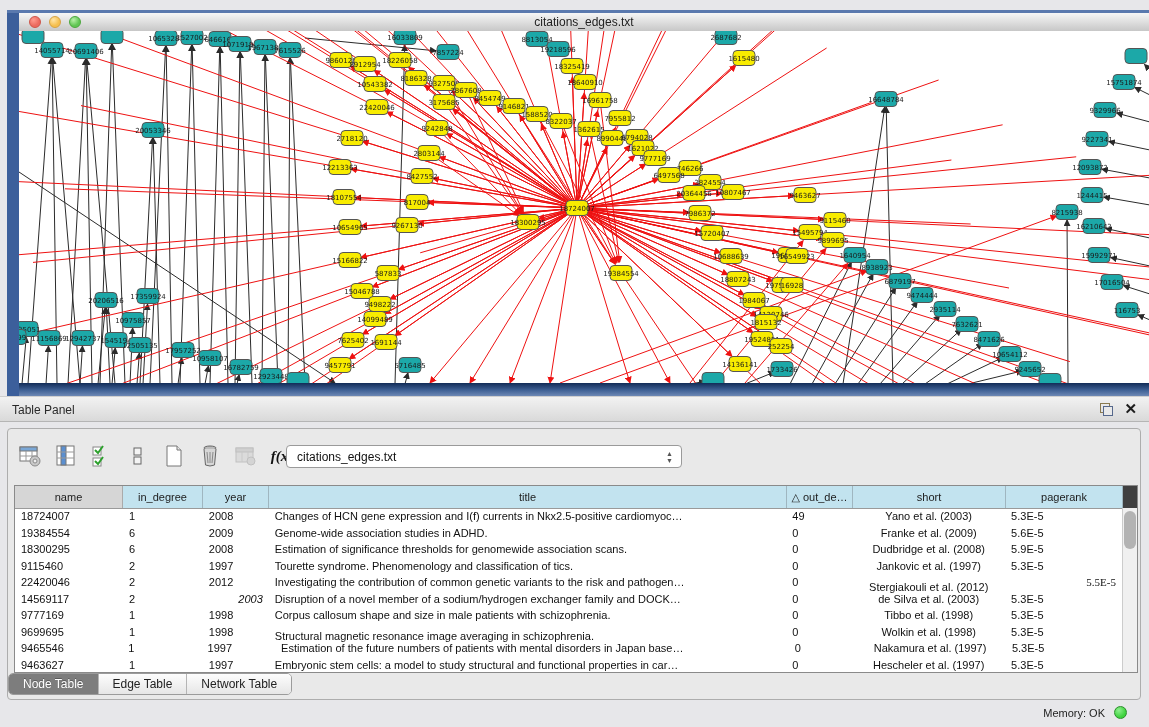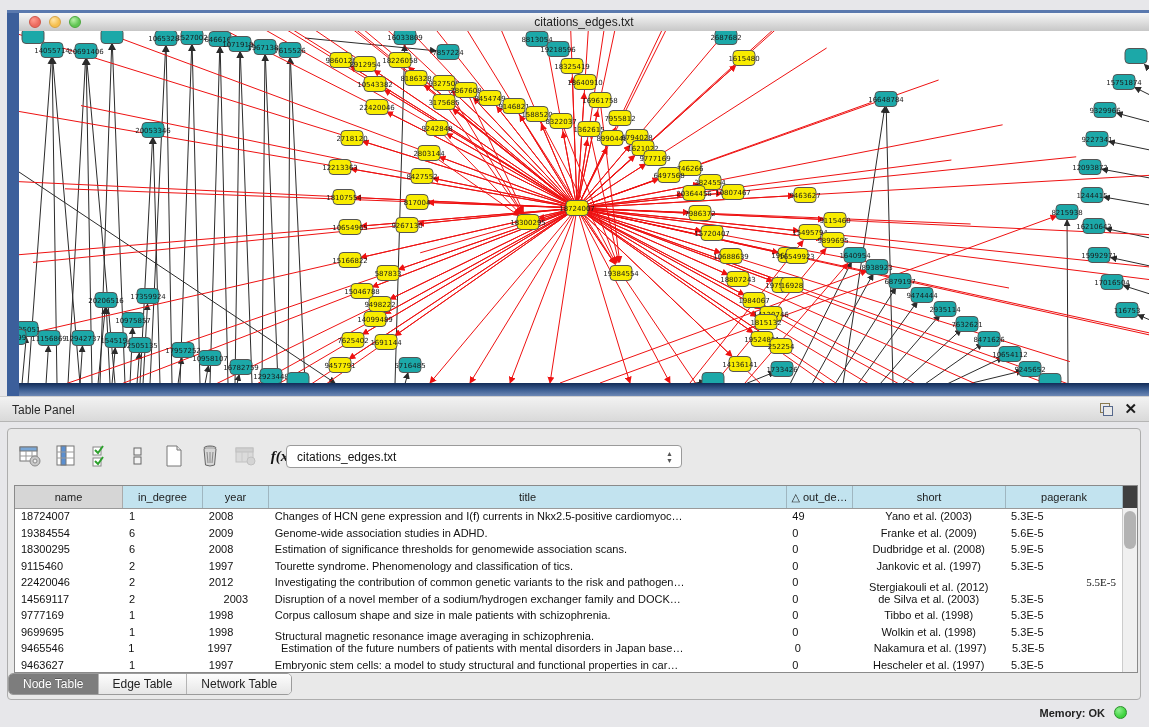--- a/index.html
+++ b/index.html
@@ -53,21 +53,21 @@
   .vscroll{position:absolute;right:0;top:22px;bottom:0;width:15px;background:#f0f0f0;border-left:1px solid #ccc;box-sizing:border-box;}
   .vthumb{position:absolute;left:1px;right:1px;top:3px;height:38px;background:#b3b3b3;border-radius:7px;}
   
   .tabs{position:absolute;left:0;right:0;top:244px;display:flex;justify-content:flex-start;}
   .seg{display:flex;border:1px solid #9b9b9b;border-radius:5px;overflow:hidden;background:#f4f4f4;}
   .seg .tab{font-size:12px;padding:3px 14px;color:#222;background:linear-gradient(#fdfdfd,#e6e6e6);
       border-right:1px solid #b5b5b5;cursor:default;}
   .seg .tab:last-child{border-right:none;}
   .seg .tab.active{background:#7d7d7d;color:#fff;text-shadow:0 -1px 0 #5a5a5a;}
   
-  .statusbar{position:absolute;left:0;bottom:0;width:1149px;height:27px;font-weight:bold;}
+  .statusbar{position:absolute;left:0;bottom:0;width:1149px;height:27px;}
   .mem-label{position:absolute;right:44px;top:7px;font-size:11px;color:#222;}
   .mem-dot{position:absolute;right:22px;top:6px;width:13px;height:13px;border-radius:50%;
     background:radial-gradient(circle at 35% 30%,#8ef08e,#3fd23f 65%);border:1px solid #2a8f2a;box-sizing:border-box;}
 </style>
 </head>
 <body>
 
 <div class="net-window">
   <div class="topline"></div>
   <div class="titlebar">
@@ -671,21 +671,21 @@
           <div class="cell" style="width: 80px; text-align: left;">2</div>
           <div class="cell" style="width: 66px; text-align: left;">2012</div>
           <div class="cell" style="width: 518px; text-align: left;">Investigating the contribution of common genetic variants to the risk and pathogen…</div>
           <div class="cell" style="width: 66px; text-align: left;">0</div>
           <div class="cell" style="width: 153px; text-align: center; margin-top: 9px;">Stergiakouli et al. (2012)</div>
           <div class="cell" style="width: 117px; text-align: right; font-family: Liberation Serif, serif;">5.5E-5</div>
         </div>
         <div class="row">
           <div class="cell" style="width: 108px; text-align: left;">14569117</div>
           <div class="cell" style="width: 80px; text-align: left;">2</div>
-          <div class="cell" style="width: 66px; text-align: center;">2003</div>
+          <div class="cell" style="width: 66px; text-align: right; font-style: italic;">2003</div>
           <div class="cell" style="width: 518px; text-align: left;">Disruption of a novel member of a sodium/hydrogen exchanger family and DOCK…</div>
           <div class="cell" style="width: 66px; text-align: left;">0</div>
           <div class="cell" style="width: 153px; text-align: center;">de Silva et al. (2003)</div>
           <div class="cell" style="width: 117px; text-align: left;">5.3E-5</div>
         </div>
         <div class="row">
           <div class="cell" style="width: 108px; text-align: left;">9777169</div>
           <div class="cell" style="width: 80px; text-align: left;">1</div>
           <div class="cell" style="width: 66px; text-align: left;">1998</div>
           <div class="cell" style="width: 518px; text-align: left;">Corpus callosum shape and size in male patients with schizophrenia.</div>

